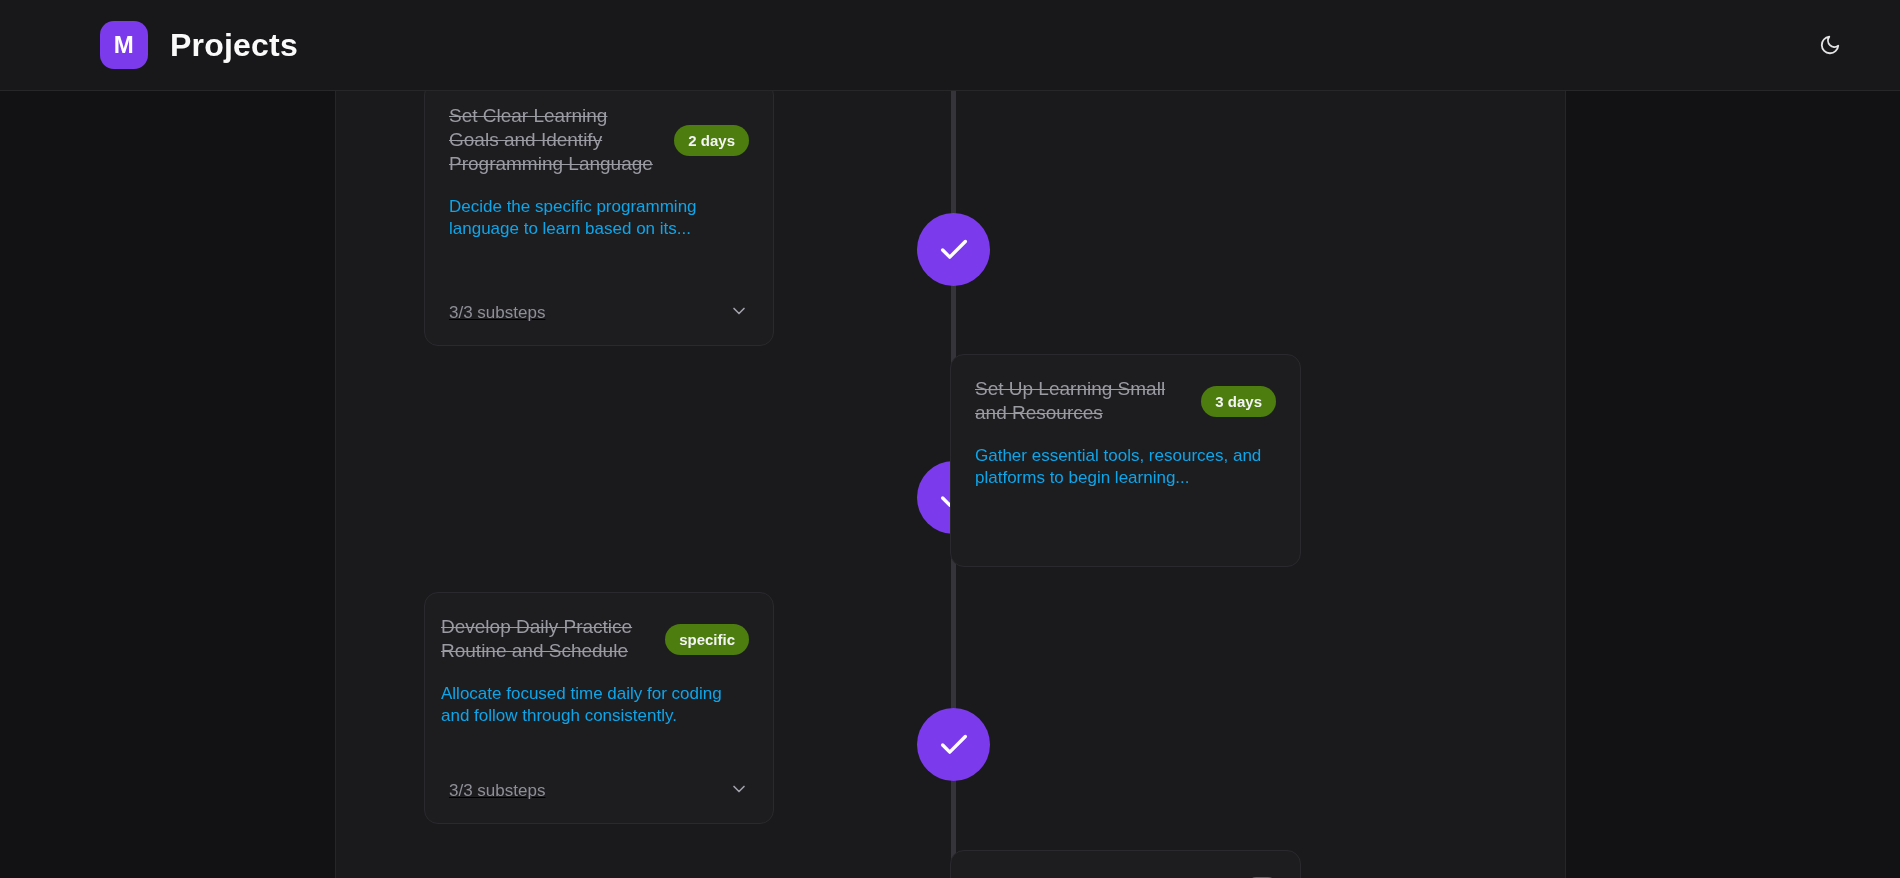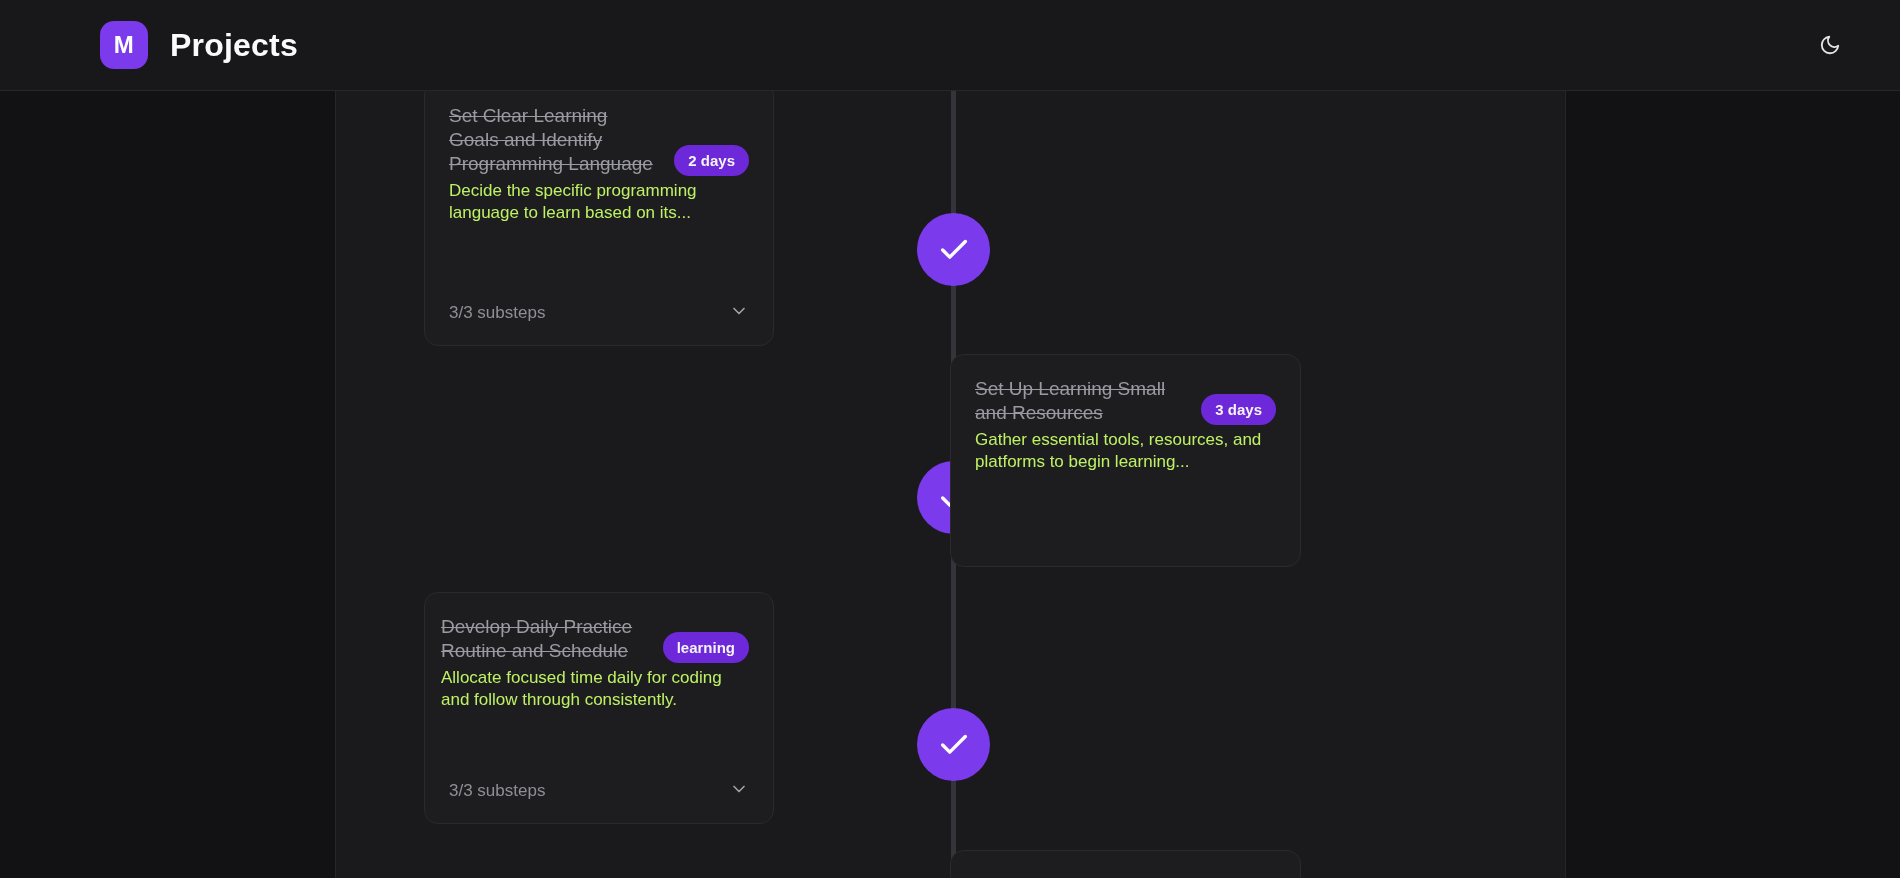--- a/index.html
+++ b/index.html
@@ -126,59 +126,60 @@
   .card-left  { left: 88px; width: 350px; }
   .card-right { left: 614px; width: 351px; }
 
   .card-1 { top: -10px;  height: 265px; }
   .card-2 { top: 263px;  height: 213px; }
   .card-3 { top: 501px;  height: 232px; padding-left: 16px; }
   .card-4 { top: 759px;  height: 213px; }
 
   .card-head {
     display: flex;
-    align-items: flex-end;
+    align-items: center;
     justify-content: space-between;
     gap: 16px;
   }
   .card-title {
     color: #9a9aa2;
     font-size: 19px;
     line-height: 24px;
     font-weight: normal;
     text-decoration: line-through;
     text-decoration-thickness: 1px;
     flex: 1;
   }
   .badge {
     flex: none;
-    background: #6d28d9;
+    background: #4d7c0f;
     color: #f4f4f5;
     font-size: 15px;
     font-weight: bold;
     line-height: 1;
     padding: 8px 14px;
     border-radius: 999px;
     white-space: nowrap;
   }
   .card-desc {
-    margin-top: 4px;
-    color: #bef264;
+    margin-top: 20px;
+    color: #0ea5e9;
     font-size: 17px;
     line-height: 22px;
   }
   .card-foot {
     position: absolute;
     left: 24px;
     right: 24px;
     bottom: 20px;
     display: flex;
     align-items: center;
     justify-content: space-between;
     cursor: pointer;
+    text-decoration: underline;
   }
   .substeps {
     color: #8e8e96;
     font-size: 17px;
   }
   .chev { display: block; }
 
   
   .canvas { overflow: hidden; }
 </style>
@@ -253,21 +254,21 @@
       <div class="card-head">
         <h3 class="card-title">Set Up Learning Small and Resources</h3>
         <span class="badge">3 days</span>
       </div>
       <p class="card-desc">Gather essential tools, resources, and platforms to begin learning...</p>
     </article>
 
     <article class="card card-left card-3">
       <div class="card-head">
         <h3 class="card-title">Develop Daily Practice Routine and Schedule</h3>
-        <span class="badge">learning</span>
+        <span class="badge">specific</span>
       </div>
       <p class="card-desc">Allocate focused time daily for coding and follow through consistently.</p>
       <div class="card-foot">
         <span class="substeps">3/3 substeps</span>
         <span class="chev">
           <svg width="20" height="20" viewBox="0 0 24 24" fill="none" stroke="#a1a1aa" stroke-width="2" stroke-linecap="round" stroke-linejoin="round">
             <polyline points="6 9 12 15 18 9"></polyline>
           </svg>
         </span>
       </div>

